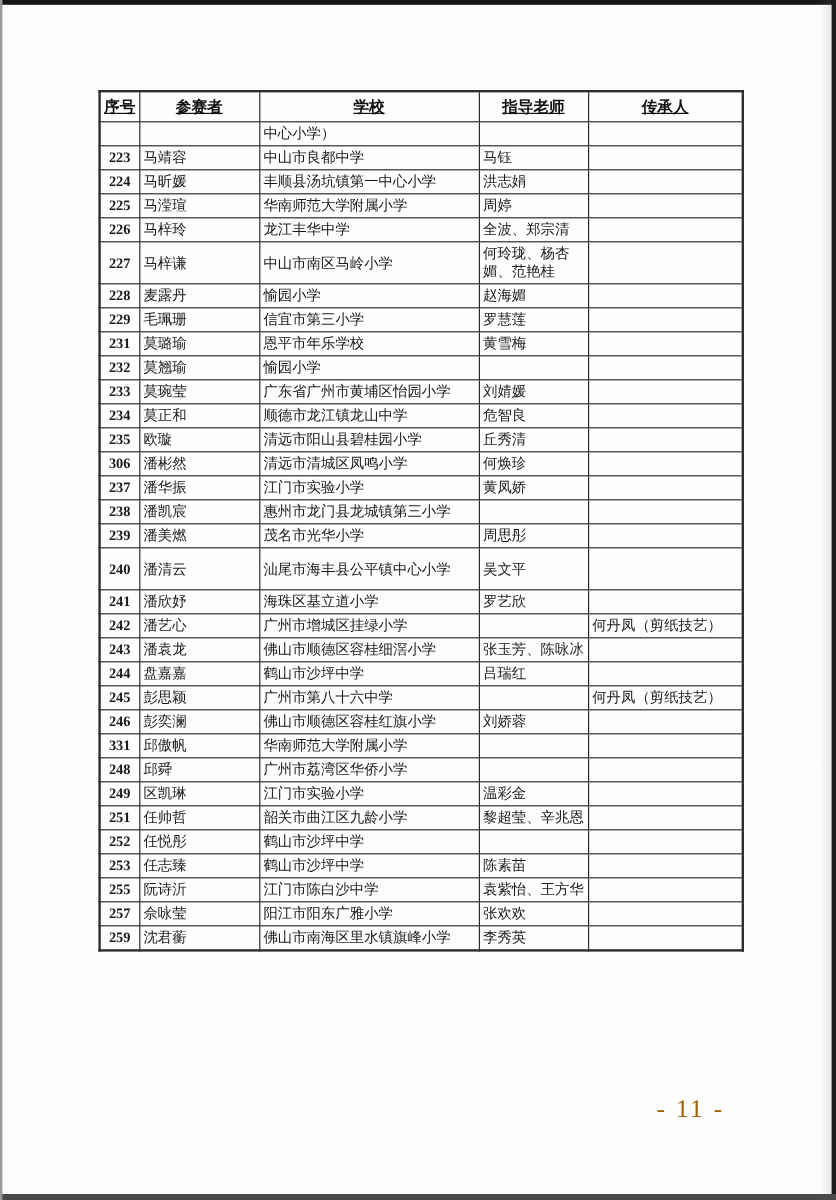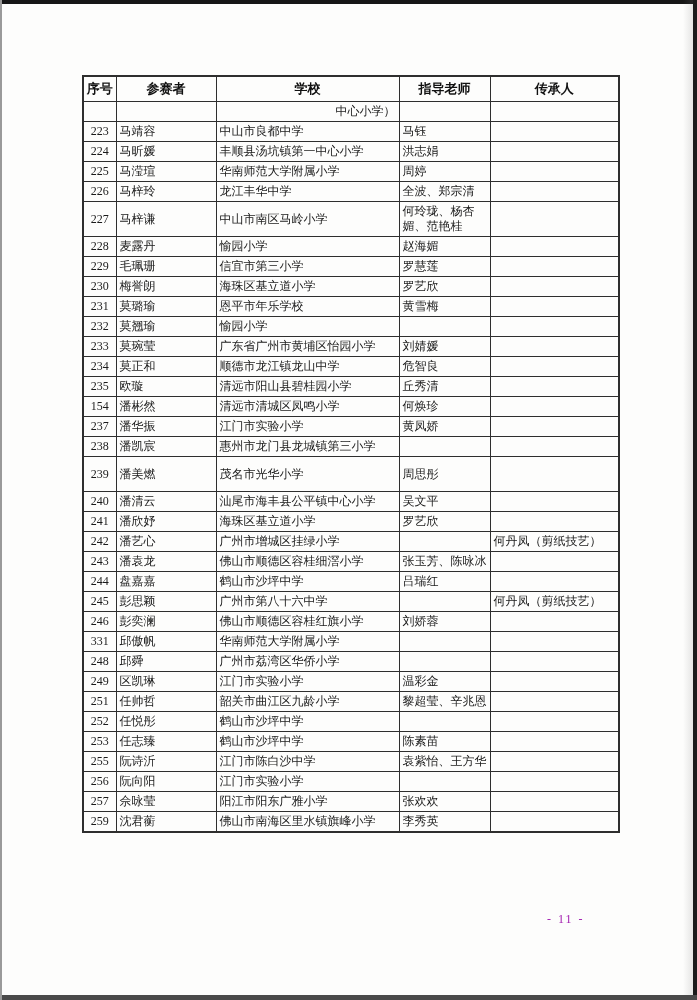--- a/index.html
+++ b/index.html
@@ -35,41 +35,42 @@
     border: 1px solid #2e2e2e;
   }
   table.roster { border-width: 2px; }
   table.roster th {
     font-size: 13px;
     font-weight: bold;
     text-align: center;
     padding: 4px 2px;
     line-height: 16px;
     color: #111;
+    text-decoration: underline;
   }
   table.roster td {
     font-size: 12px;
     line-height: 15px;
     padding: 2px 3px;
     vertical-align: middle;
     overflow: hidden;
     color: #1a1a1a;
   }
-  table.roster td:first-child { text-align: center; padding: 2px 1px; }
+  table.roster td:first-child { text-align: center; padding: 2px 1px; font-weight: bold; }
   
   table.roster tbody tr:nth-child(18) td { height: 30px; }
   
-  table.roster tbody tr:nth-child(1) td { height: 15px; text-align: right; }
+  table.roster tbody tr:nth-child(1) td { height: 15px; }
 
   .page-number {
     position: absolute;
     left: 547px; top: 912px;
-    font-size: 12px;
+    font-size: 21px;
     letter-spacing: 2px;
-    color: #a21caf;
+    color: #a16207;
   }
 </style>
 </head>
 <body>
 
 <div class="scan-page">
 
   <div class="edge-top"></div>
   <div class="edge-right-shade"></div>
   <div class="edge-right"></div>
@@ -144,27 +145,20 @@
           <td></td>
         </tr>
         <tr>
           <td>229</td>
           <td>毛珮珊</td>
           <td>信宜市第三小学</td>
           <td>罗慧莲</td>
           <td></td>
         </tr>
         <tr>
-          <td>230</td>
-          <td>梅誉朗</td>
-          <td>海珠区基立道小学</td>
-          <td>罗艺欣</td>
-          <td></td>
-        </tr>
-        <tr>
           <td>231</td>
           <td>莫璐瑜</td>
           <td>恩平市年乐学校</td>
           <td>黄雪梅</td>
           <td></td>
         </tr>
         <tr>
           <td>232</td>
           <td>莫翘瑜</td>
           <td>愉园小学</td>
@@ -186,21 +180,21 @@
           <td></td>
         </tr>
         <tr>
           <td>235</td>
           <td>欧璇</td>
           <td>清远市阳山县碧桂园小学</td>
           <td>丘秀清</td>
           <td></td>
         </tr>
         <tr>
-          <td>154</td>
+          <td>306</td>
           <td>潘彬然</td>
           <td>清远市清城区凤鸣小学</td>
           <td>何焕珍</td>
           <td></td>
         </tr>
         <tr>
           <td>237</td>
           <td>潘华振</td>
           <td>江门市实验小学</td>
           <td>黄凤娇</td>
@@ -312,27 +306,20 @@
           <td></td>
         </tr>
         <tr>
           <td>255</td>
           <td>阮诗沂</td>
           <td>江门市陈白沙中学</td>
           <td>袁紫怡、王方华</td>
           <td></td>
         </tr>
         <tr>
-          <td>256</td>
-          <td>阮向阳</td>
-          <td>江门市实验小学</td>
-          <td></td>
-          <td></td>
-        </tr>
-        <tr>
           <td>257</td>
           <td>佘咏莹</td>
           <td>阳江市阳东广雅小学</td>
           <td>张欢欢</td>
           <td></td>
         </tr>
         <tr>
           <td>259</td>
           <td>沈君蘅</td>
           <td>佛山市南海区里水镇旗峰小学</td>

